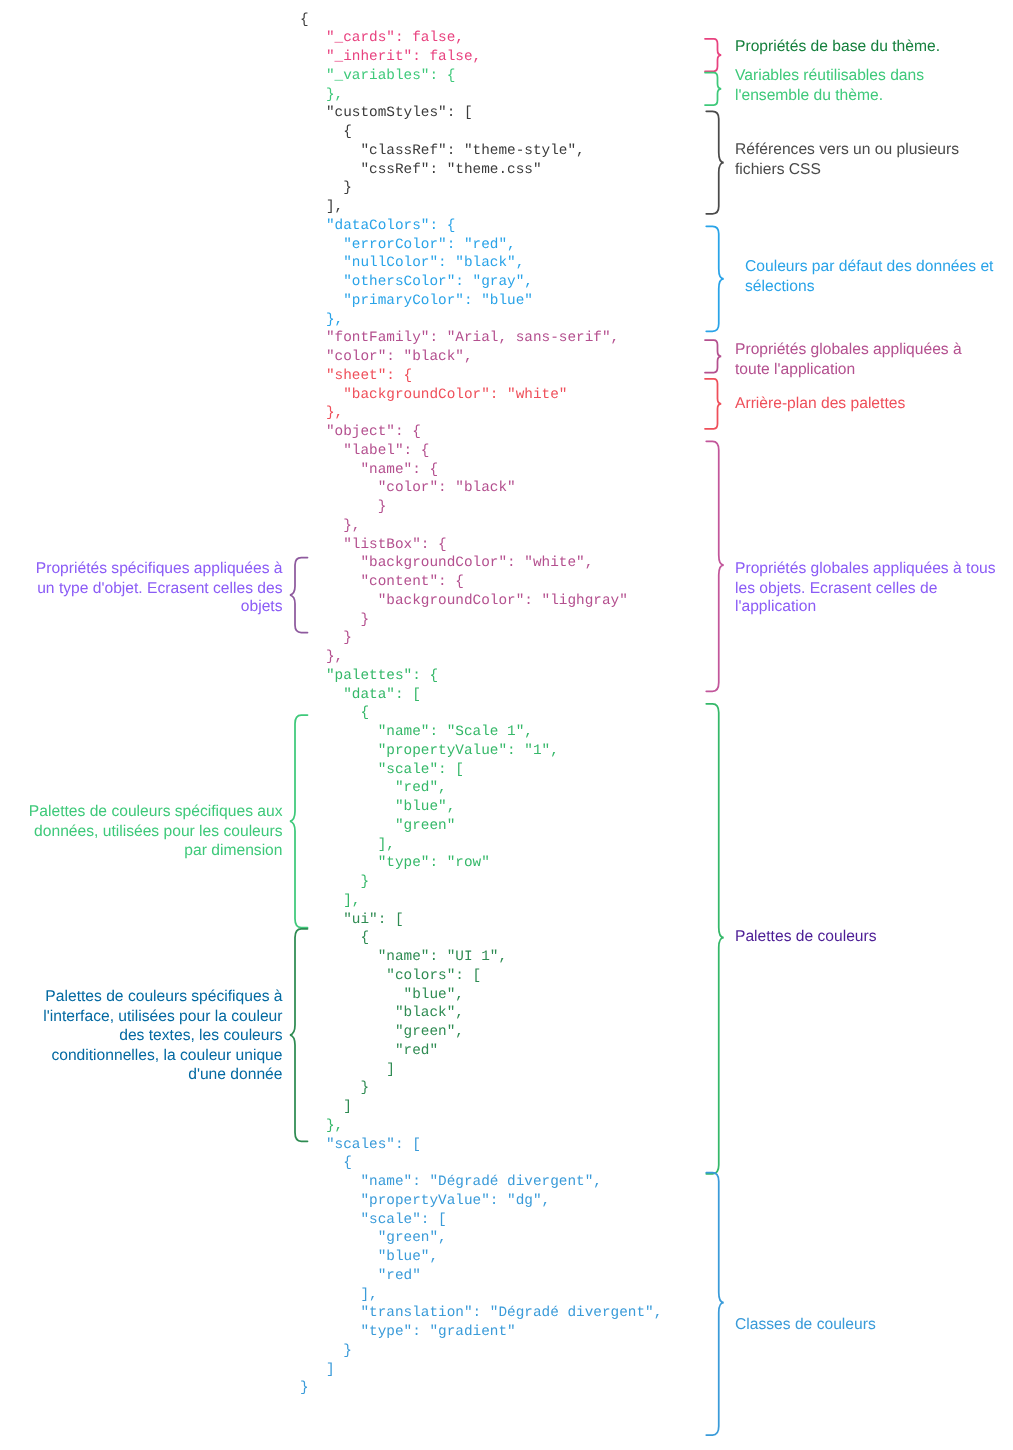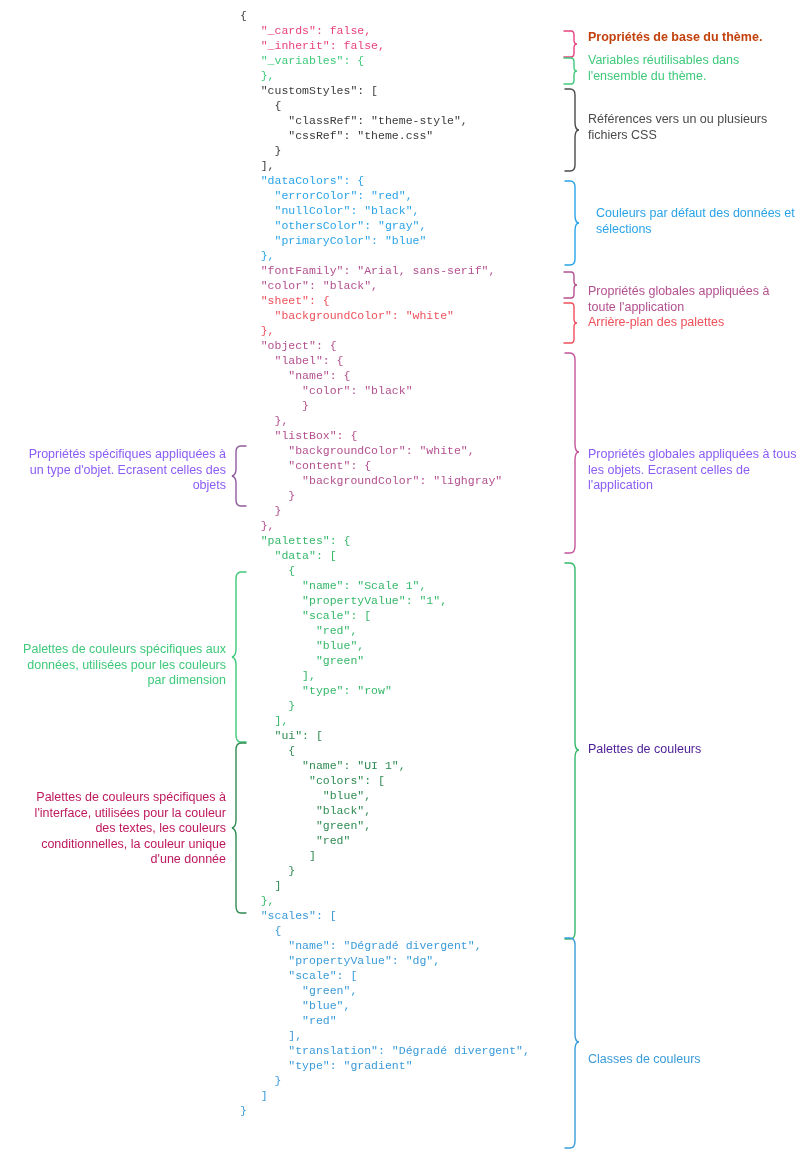--- a/index.html
+++ b/index.html
@@ -27,29 +27,29 @@
   .c-plum  { color:#b4508f; }
   .c-mgreen{ color:#35b869; }
   .c-dgreen{ color:#2e8b52; }
   .c-sblue { color:#3a9bd9; }
 
   
   .anno{ position:absolute; font-size:12.5px; line-height:15.5px; }
   .anno.right{ text-align:left; }
   .anno.left { text-align:right; }
 
-  .a-pink  { color:#c2410c;font-weight:bold; }
+  .a-pink  { color:#15803d; }
   .a-green { color:#3ec97a; }
   .a-dark  { color:#4a4a4a; }
   .a-blue  { color:#29a3e8; }
   .a-red   { color:#ef4f5a; }
-  .a-plum  { color:#b4508f;margin-top:12px; }
+  .a-plum  { color:#b4508f; }
   .a-purple{ color:#8b5cf6; }
   .a-mgreen{ color:#4c1d95; }
-  .a-dgreen{ color:#be185d; }
+  .a-dgreen{ color:#0369a1; }
   .a-sblue { color:#3a9bd9; }
 
   
   .brace{ position:absolute; }
   .brace svg{ display:block; overflow:visible; }
 </style>
 </head>
 <body>
 
 <div id="code-block"><span class="cl c-dark">{</span><span class="cl c-pink">   "_cards": false,</span><span class="cl c-pink">   "_inherit": false,</span><span class="cl c-green">   "_variables": {</span><span class="cl c-green">   },</span><span class="cl c-dark">   "customStyles": [</span><span class="cl c-dark">     {</span><span class="cl c-dark">       "classRef": "theme-style",</span><span class="cl c-dark">       "cssRef": "theme.css"</span><span class="cl c-dark">     }</span><span class="cl c-dark">   ],</span><span class="cl c-blue">   "dataColors": {</span><span class="cl c-blue">     "errorColor": "red",</span><span class="cl c-blue">     "nullColor": "black",</span><span class="cl c-blue">     "othersColor": "gray",</span><span class="cl c-blue">     "primaryColor": "blue"</span><span class="cl c-blue">   },</span><span class="cl c-plum">   "fontFamily": "Arial, sans-serif",</span><span class="cl c-plum">   "color": "black",</span><span class="cl c-red">   "sheet": {</span><span class="cl c-red">     "backgroundColor": "white"</span><span class="cl c-red">   },</span><span class="cl c-plum">   "object": {</span><span class="cl c-plum">     "label": {</span><span class="cl c-plum">       "name": {</span><span class="cl c-plum">         "color": "black"</span><span class="cl c-plum">         }</span><span class="cl c-plum">     },</span><span class="cl c-plum">     "listBox": {</span><span class="cl c-plum">       "backgroundColor": "white",</span><span class="cl c-plum">       "content": {</span><span class="cl c-plum">         "backgroundColor": "lighgray"</span><span class="cl c-plum">       }</span><span class="cl c-plum">     }</span><span class="cl c-plum">   },</span><span class="cl c-mgreen">   "palettes": {</span><span class="cl c-mgreen">     "data": [</span><span class="cl c-mgreen">       {</span><span class="cl c-mgreen">         "name": "Scale 1",</span><span class="cl c-mgreen">         "propertyValue": "1",</span><span class="cl c-mgreen">         "scale": [</span><span class="cl c-mgreen">           "red",</span><span class="cl c-mgreen">           "blue",</span><span class="cl c-mgreen">           "green"</span><span class="cl c-mgreen">         ],</span><span class="cl c-mgreen">         "type": "row"</span><span class="cl c-mgreen">       }</span><span class="cl c-mgreen">     ],</span><span class="cl c-dgreen">     "ui": [</span><span class="cl c-dgreen">       {</span><span class="cl c-dgreen">         "name": "UI 1",</span><span class="cl c-dgreen">          "colors": [</span><span class="cl c-dgreen">            "blue",</span><span class="cl c-dgreen">           "black",</span><span class="cl c-dgreen">           "green",</span><span class="cl c-dgreen">           "red"</span><span class="cl c-dgreen">          ]</span><span class="cl c-dgreen">       }</span><span class="cl c-dgreen">     ]</span><span class="cl c-mgreen">   },</span><span class="cl c-sblue">   "scales": [</span><span class="cl c-sblue">     {</span><span class="cl c-sblue">       "name": "Dégradé divergent",</span><span class="cl c-sblue">       "propertyValue": "dg",</span><span class="cl c-sblue">       "scale": [</span><span class="cl c-sblue">         "green",</span><span class="cl c-sblue">         "blue",</span><span class="cl c-sblue">         "red"</span><span class="cl c-sblue">       ],</span><span class="cl c-sblue">       "translation": "Dégradé divergent",</span><span class="cl c-sblue">       "type": "gradient"</span><span class="cl c-sblue">     }</span><span class="cl c-sblue">   ]</span><span class="cl c-sblue">}</span></div>

